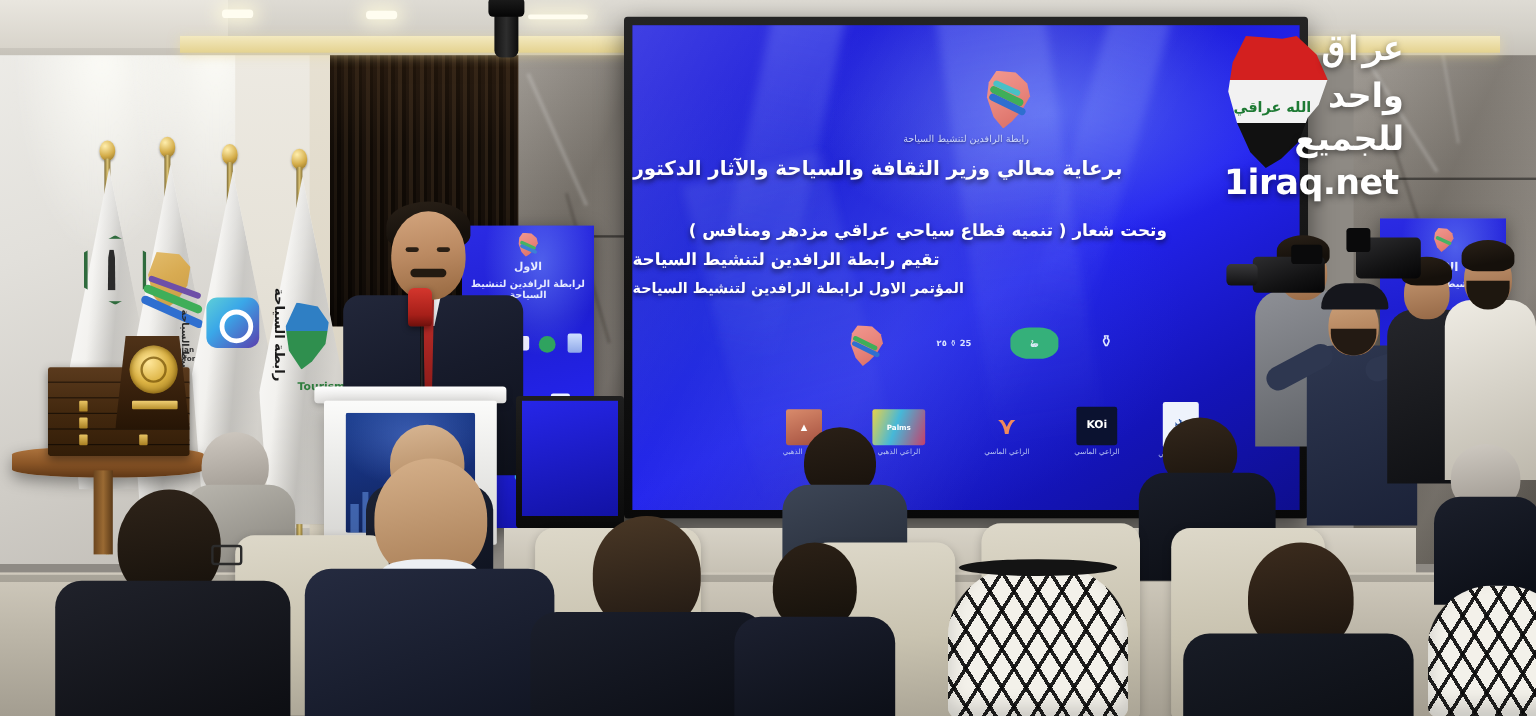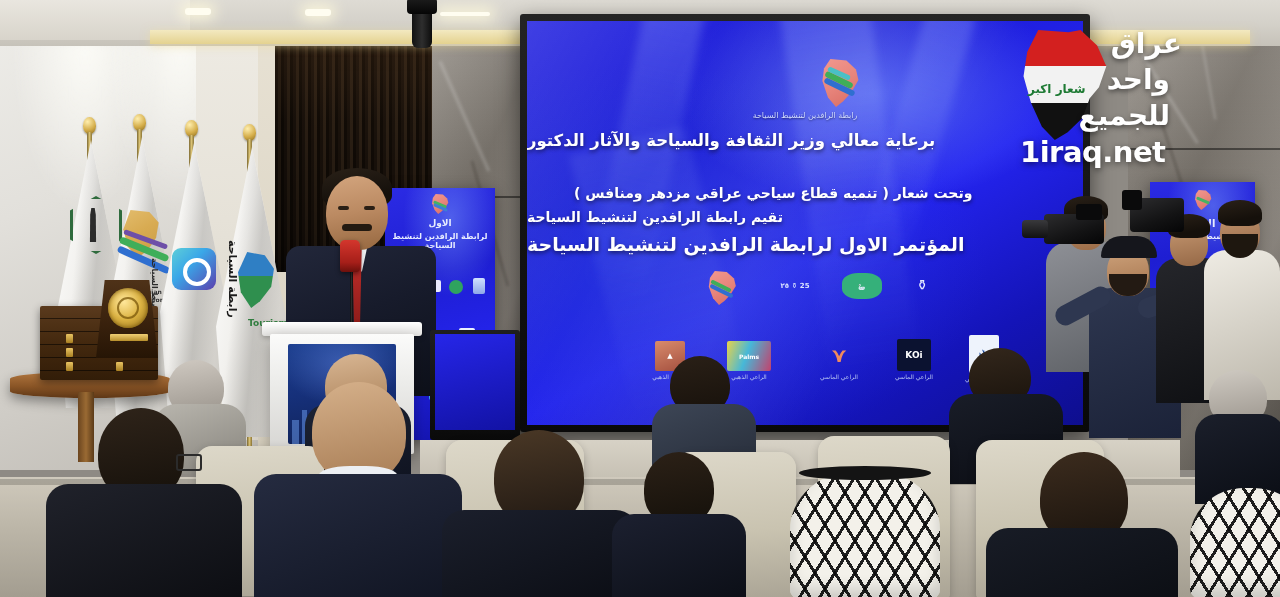--- a/index.html
+++ b/index.html
@@ -229,21 +229,21 @@
     text-shadow:0 1px 2px rgba(0,0,0,.5);
   }
   .scr-line{
     position:absolute;width:100%;text-align:left;color:#ffffff;direction:rtl;
     font-weight:700;text-shadow:0 2px 4px rgba(0,0,0,.55);white-space:nowrap;
   }
   .scr-l1{font-size:16.5px;}
   .scr-l2{font-size:21px;}
   .scr-l3{font-size:14px;}
   .scr-l4{font-size:14px;}
-  .scr-l5{font-size:19px;}
+  .scr-l5{font-size:12px;}
 
   
   .sp{position:absolute;}
   .sp-cap{
     position:absolute;left:50%;transform:translateX(-50%);
     color:#b9c6f2;font-size:6px;direction:rtl;white-space:nowrap;top:100%;margin-top:2px;
   }
   .sp-box{
     width:100%;height:100%;border-radius:2px;display:flex;align-items:center;justify-content:center;
     color:#fff;font-size:7px;font-weight:700;overflow:hidden;position:relative;
@@ -601,23 +601,23 @@
     </div>
     <div class="sp" style="left:442px;top:314px;width:30px;height:38px;">
       <div class="sp-box" style="background:#eef3fc;color:#1f4c9c;font-size:13px;">✈</div>
       <div class="sp-cap">الراعي الماسي</div>
     </div>
   </div>
 
   <div class="wm" style="left:1008px;top:22px;width:270px;height:152px;">
     <div style="position:absolute;left:10px;top:8px;width:92px;height:110px;">
       <div class="wm-map"></div>
-      <div class="wm-takbir" style="left:10px;top:52px;">شعار اكبر</div>
-    </div>
-    <div class="wm-ar" style="right:96px;top:8px;">عراق</div>
+      <div class="wm-takbir" style="left:10px;top:52px;">الله عراقي</div>
+    </div>
+    <div class="wm-ar" style="right:108px;top:8px;font-family:Liberation Mono, monospace;">عراق</div>
     <div class="wm-ar" style="right:108px;top:44px;text-align:center;">واحد</div>
     <div class="wm-ar" style="right:108px;top:80px;">للجميع</div>
     <div class="wm-url" style="left:12px;top:113px;">1iraq.net</div>
   </div>
 
   <div class="rollup" style="left:1150px;top:182px;width:105px;height:200px;">
     <div class="ru-t" style="top:36px;font-size:10px;">الاول</div>
     <div class="ru-t" style="top:50px;font-size:8px;">لتنشيط السياحة</div>
     <div class="assoc-logo" style="position:absolute;left:44px;top:8px;width:18px;height:20px;">
       <div class="assoc-map"></div>

